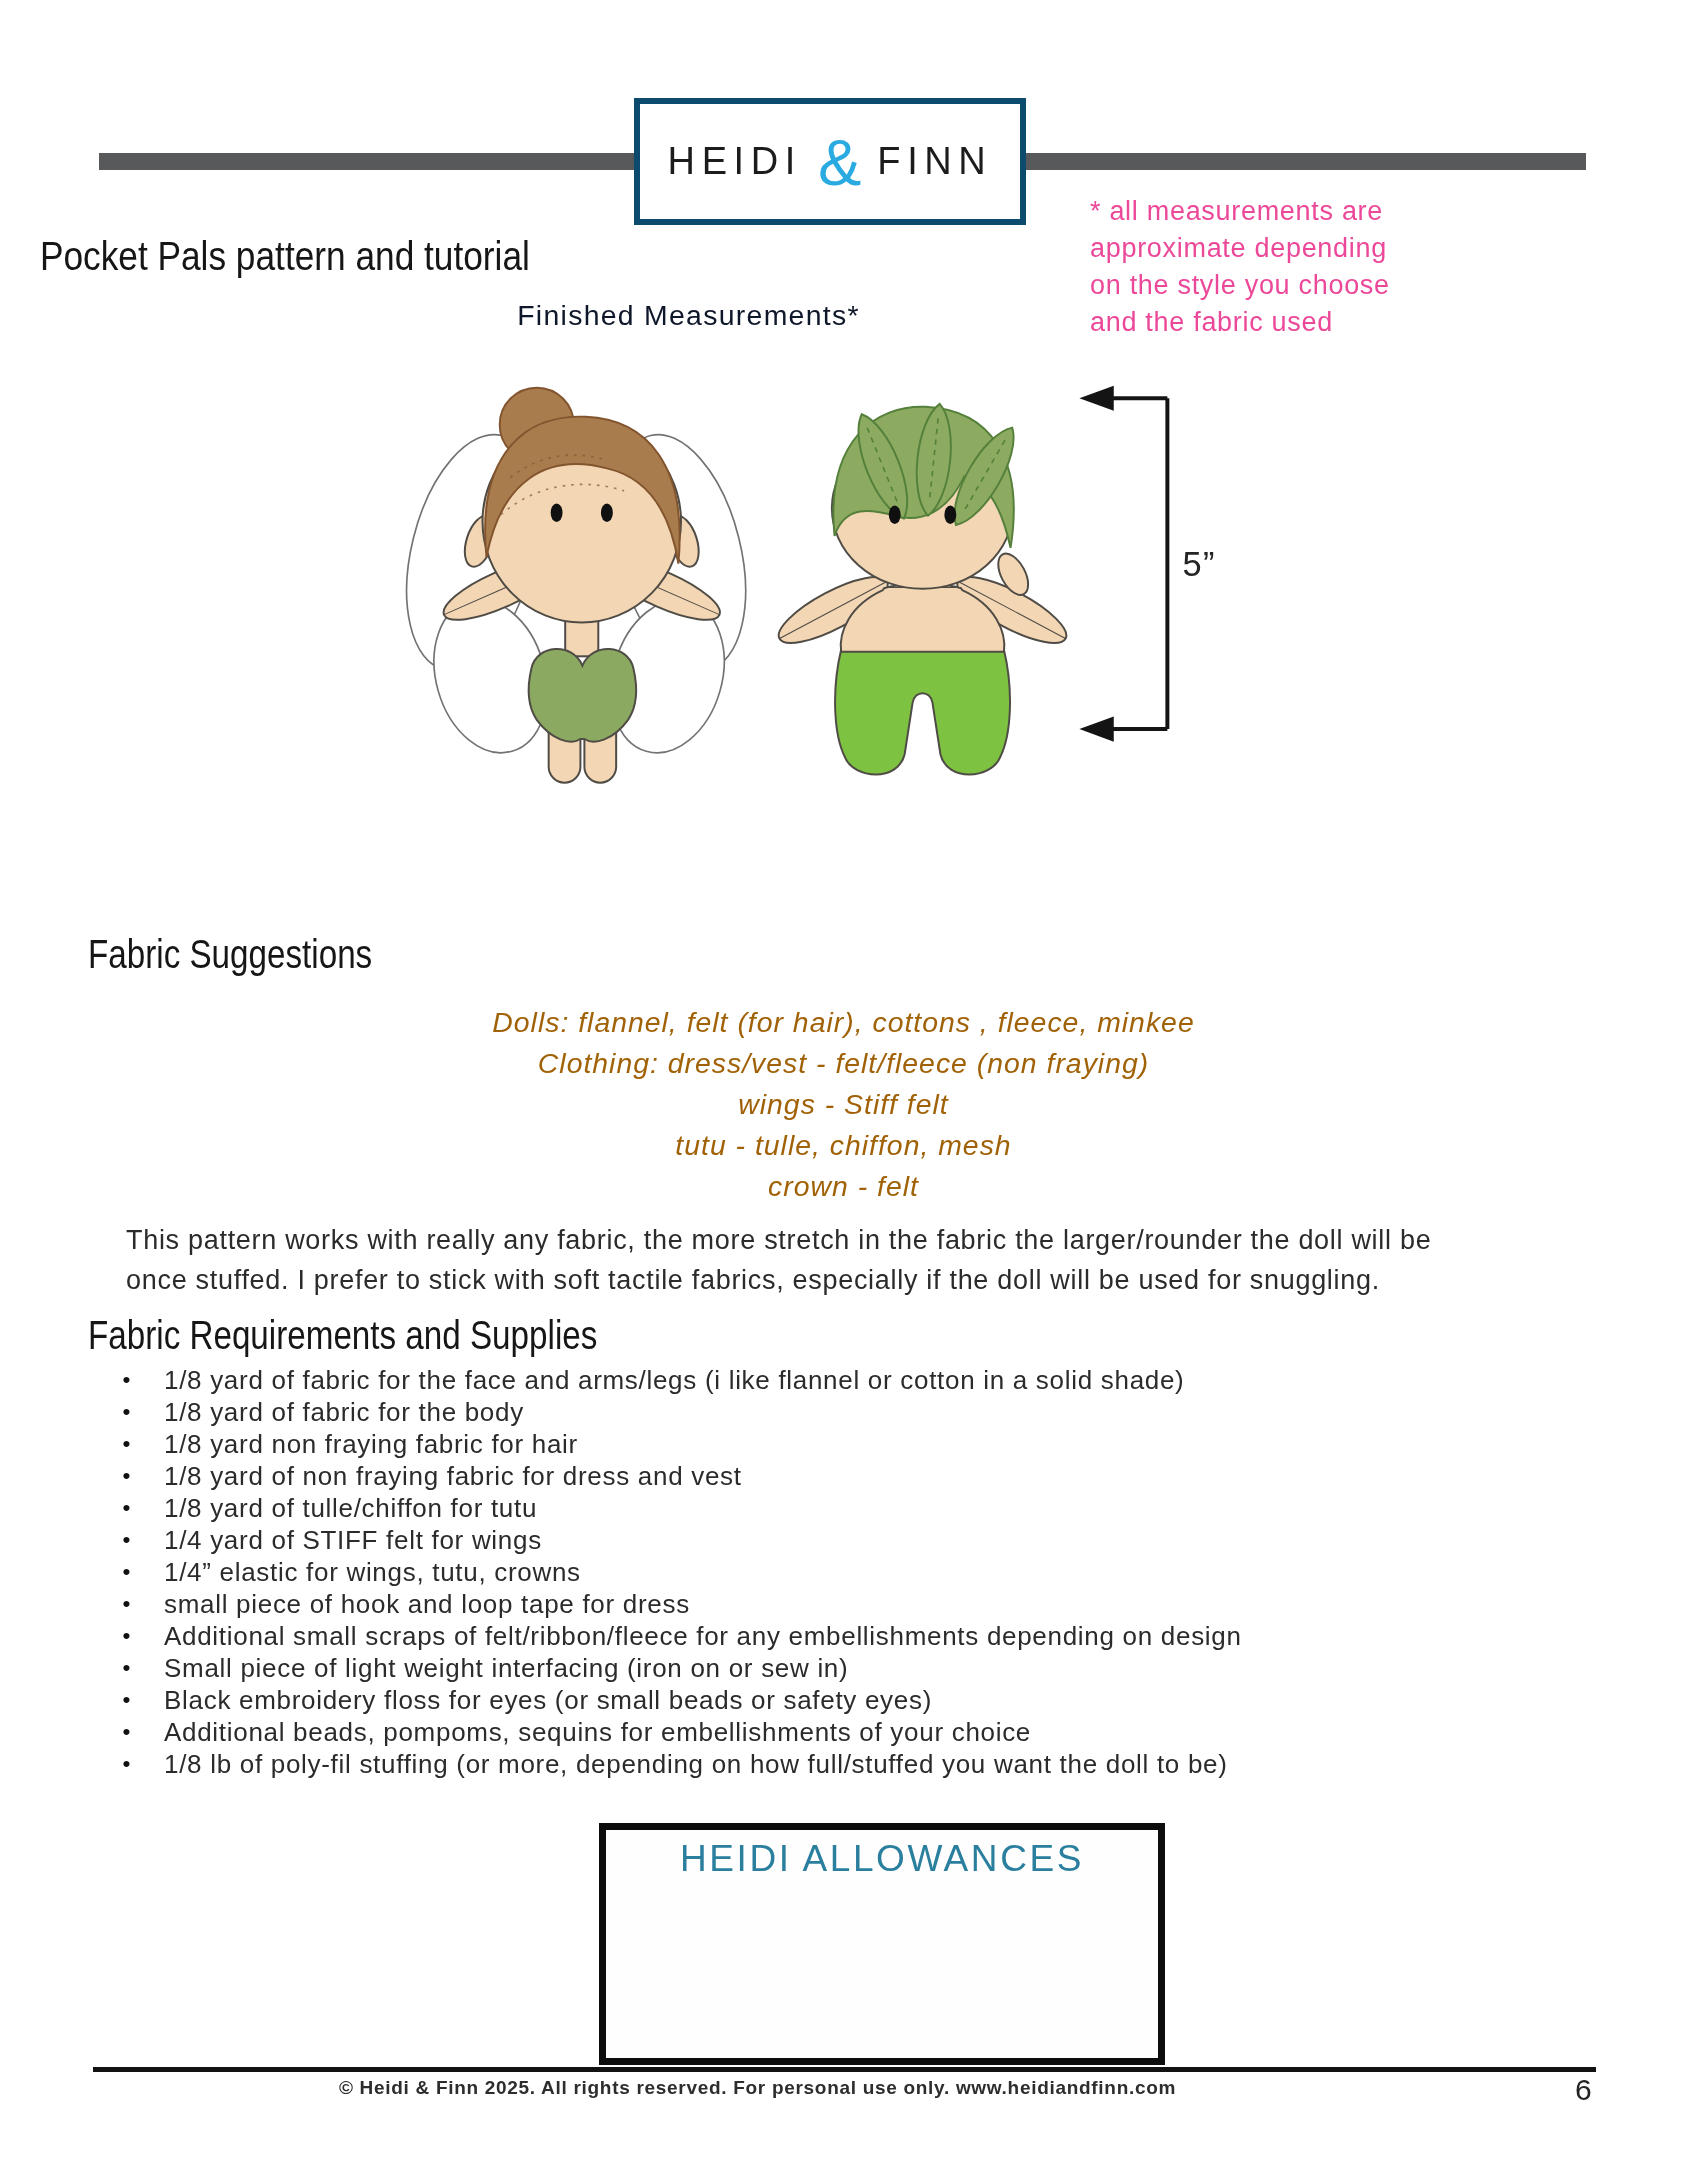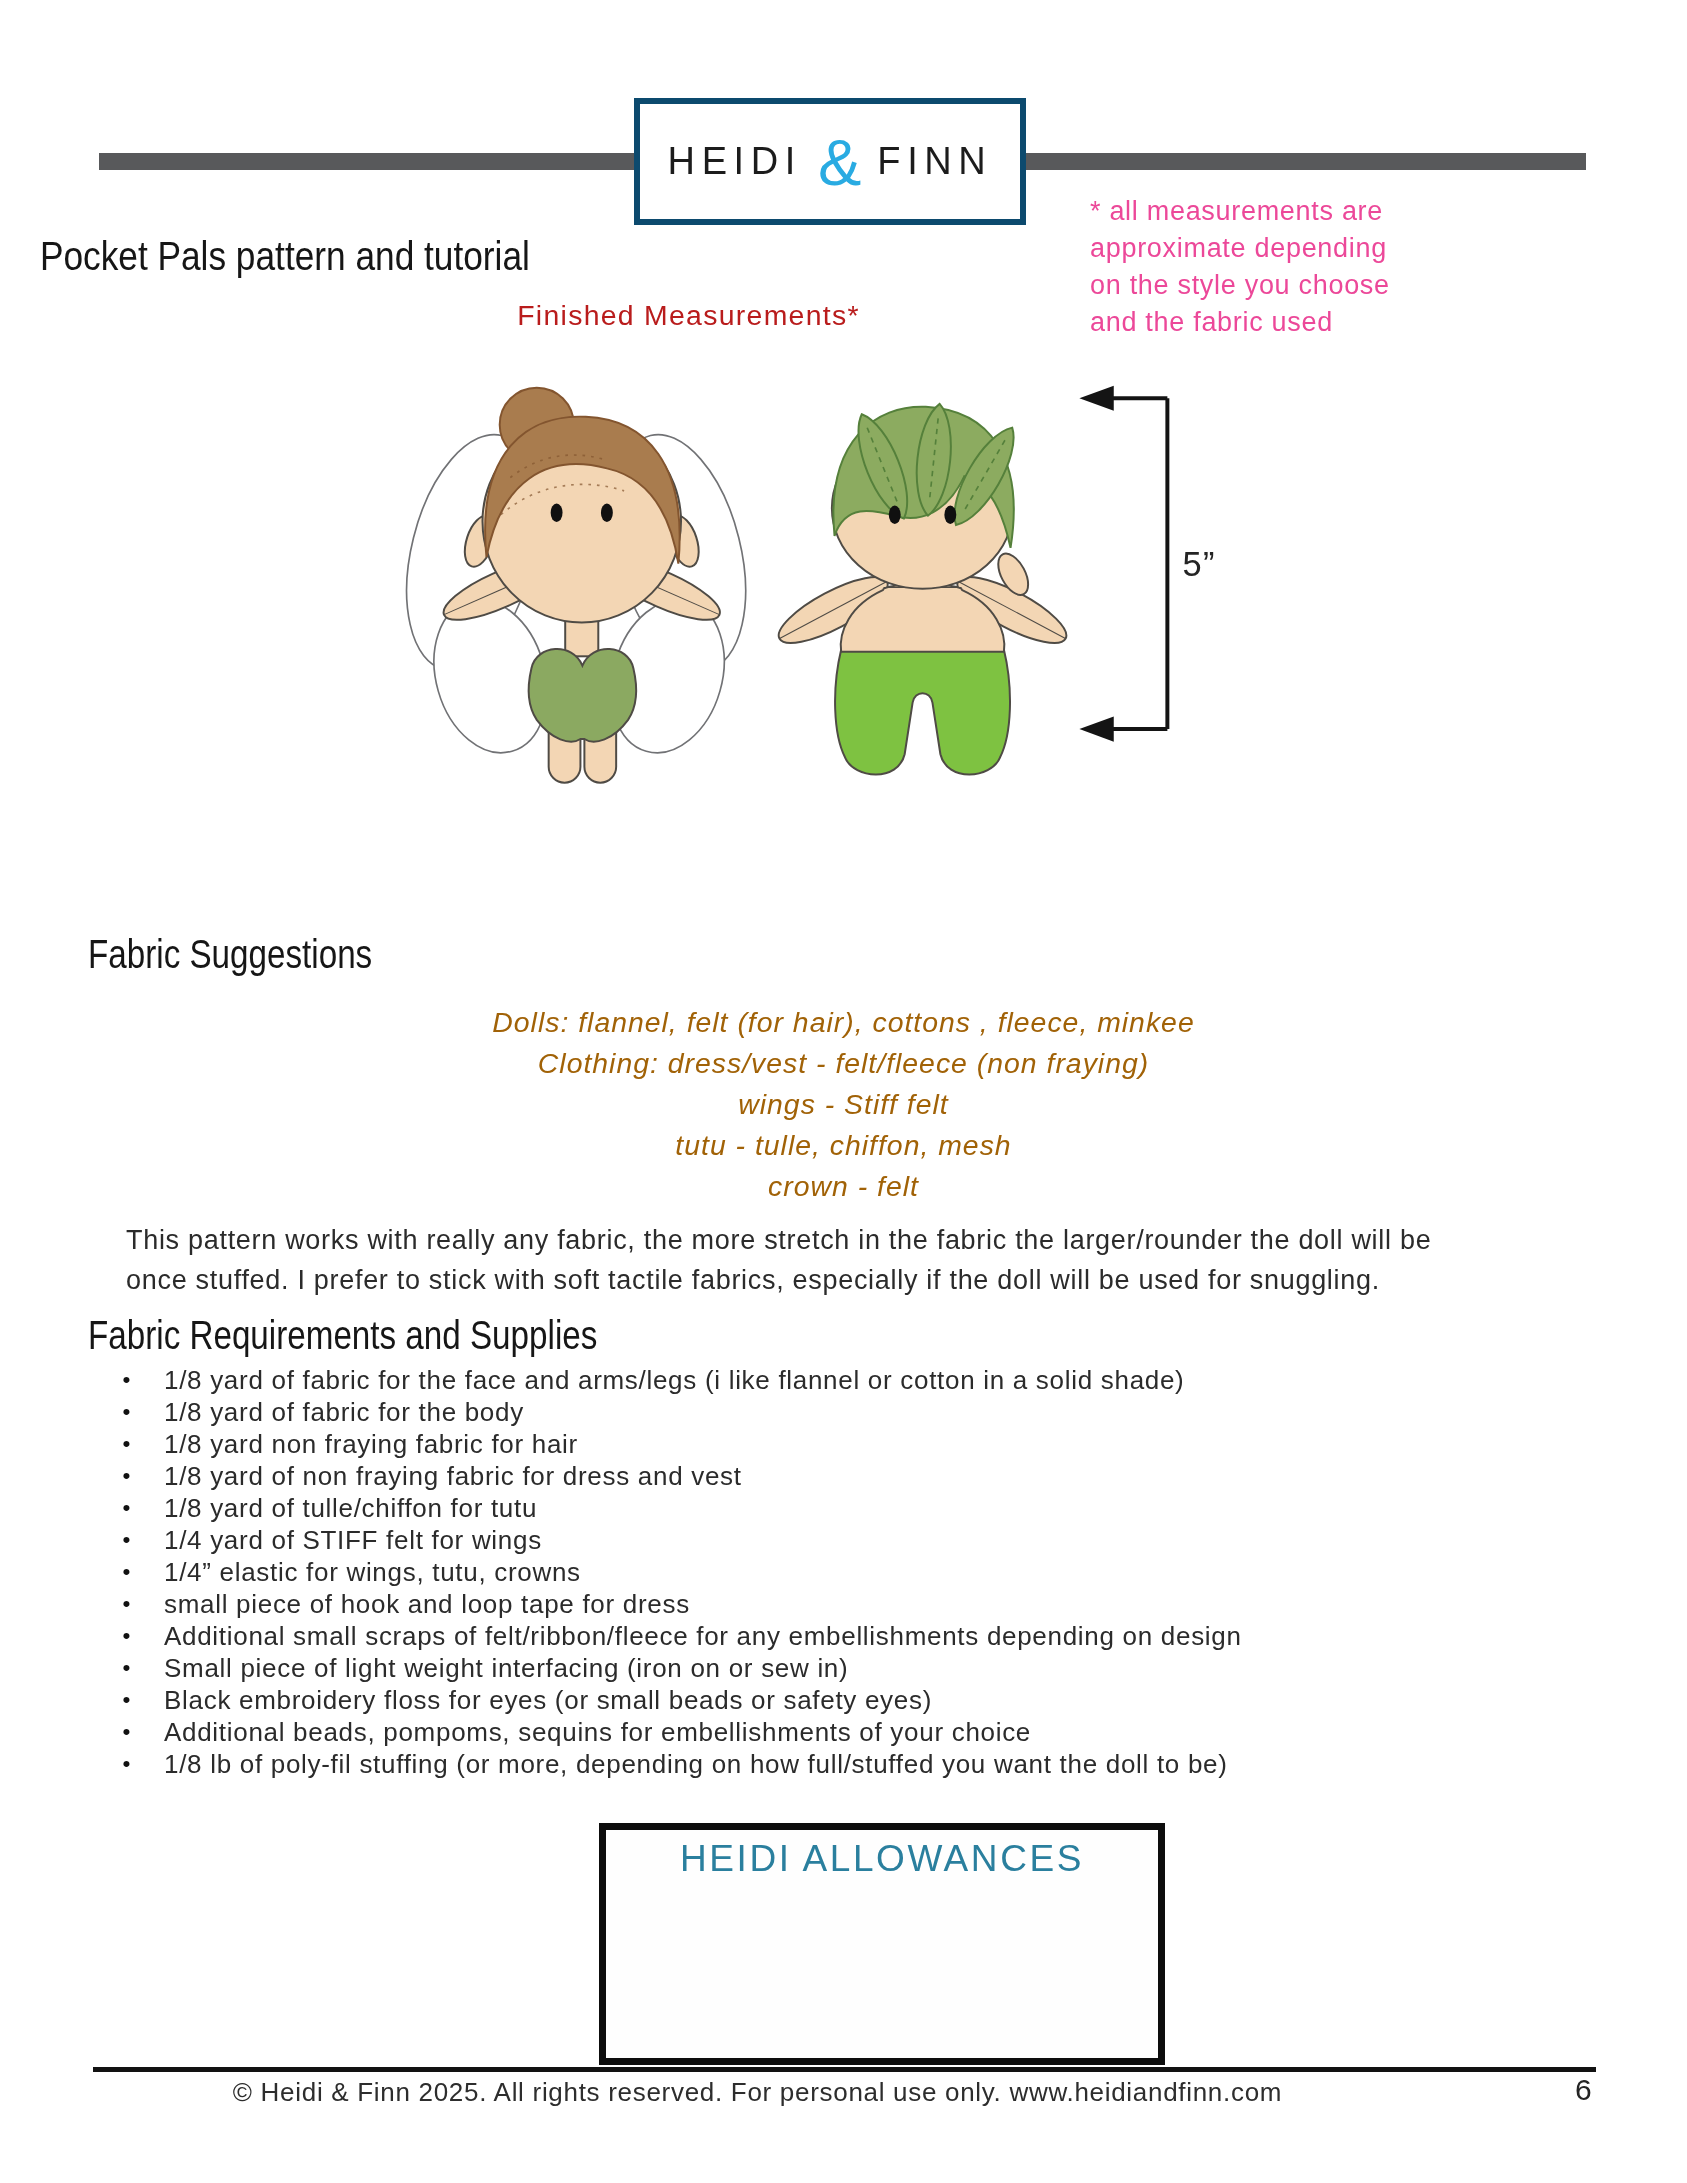--- a/index.html
+++ b/index.html
@@ -11,21 +11,21 @@
   .logo-box{position:absolute;left:634px;top:98px;width:380px;height:115px;background:#fff;
             border:6px solid #0c4a6e;display:flex;align-items:center;justify-content:center;}
   .logo-inner{display:flex;align-items:center;gap:16px;}
   .logo-word{font-size:38px;font-weight:300;letter-spacing:6.6px;color:#1c1c1c;}
   .logo-amp{font-size:65px;font-weight:300;color:var(--logo_blue);position:relative;top:1.3px;}
 
   .page-title{position:absolute;left:0;right:351px;top:233px;text-align:left;}
   .page-title .cond{display:inline-block;transform:scaleX(.86);transform-origin:center;
             font-size:41px;font-weight:500;color:#161616;letter-spacing:0;}
   .page-subtitle{position:absolute;left:0;right:351px;top:299px;text-align:center;
-            font-size:28.4px;font-weight:300;letter-spacing:1.3px;color:#b91c1c;padding-left:41px;}
+            font-size:28.4px;font-weight:300;letter-spacing:1.3px;color:#0f172a;padding-left:41px;}
 
   .measure-note{position:absolute;left:1090px;top:193px;width:384px;
             font-size:27px;font-weight:300;line-height:37px;letter-spacing:0.7px;color:#ec4899;}
 
   
   .diagram{position:absolute;left:370px;top:377px;width:847px;height:417px;}
   .sk{fill:var(--skin);stroke:var(--outline);stroke-width:3;}
   .wg{fill:var(--wing);stroke:var(--wing_outline);stroke-width:2.5;}
   .dr{fill:var(--dress);stroke:var(--outline);stroke-width:3;}
   .hr{fill:var(--hair);stroke:var(--hair_line);stroke-width:3;}
@@ -59,21 +59,21 @@
   .seam-box{position:absolute;left:599px;top:1823px;width:566px;height:242px;background:#fefefe;
             border:7.3px solid #0d0d0d;box-sizing:border-box;}
   .seam-title{margin-top:8px;text-align:center;font-size:37px;font-weight:300;letter-spacing:2.6px;
             color:var(--teal);}
   .seam-body{margin:4px 0 0 5.3px;font-size:42px;line-height:62px;color:#141414;font-weight:500;}
   .seam-body .cond{display:block;transform:scaleX(.85);transform-origin:left center;white-space:nowrap;}
 
   
   .footer-rule{position:absolute;left:93px;top:2067px;width:1503px;height:4.6px;background:#121212;}
   .footer-text{position:absolute;left:0;right:172px;top:2077px;text-align:center;
-            font-size:26px;font-weight:400;letter-spacing:0.7px;color:#2d2d2d;}
+            font-size:19px;font-weight:700;letter-spacing:0.7px;color:#2d2d2d;}
   .footer-page{position:absolute;left:1575px;top:2073px;font-size:30px;font-weight:300;color:#242424;}
 </style>
 </head>
 <body>
 
 <div class="page">
 
   <div class="topbar"></div>
   <div class="logo-box">
     <div class="logo-inner">

